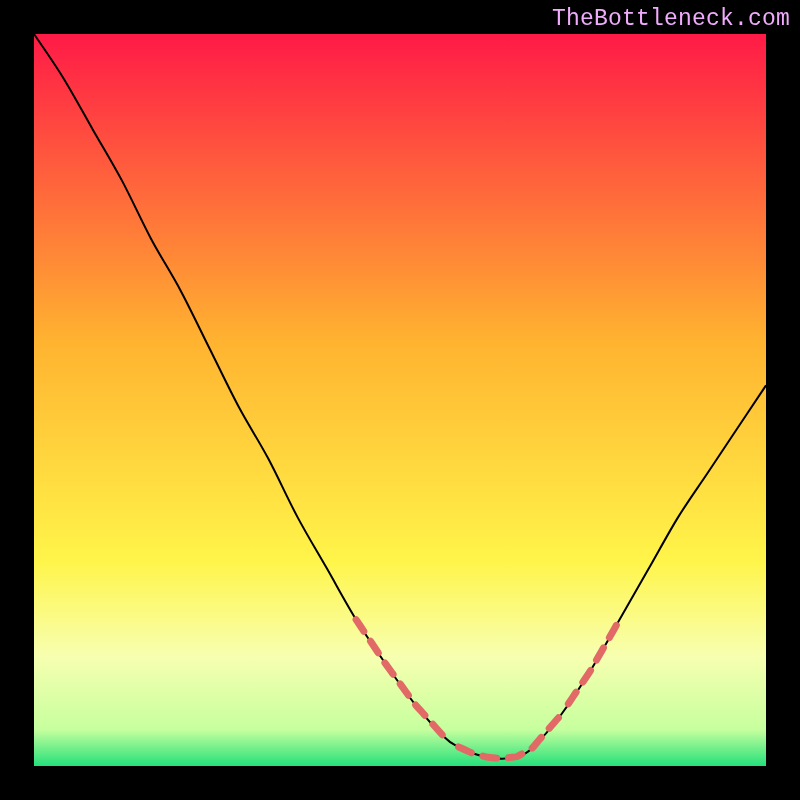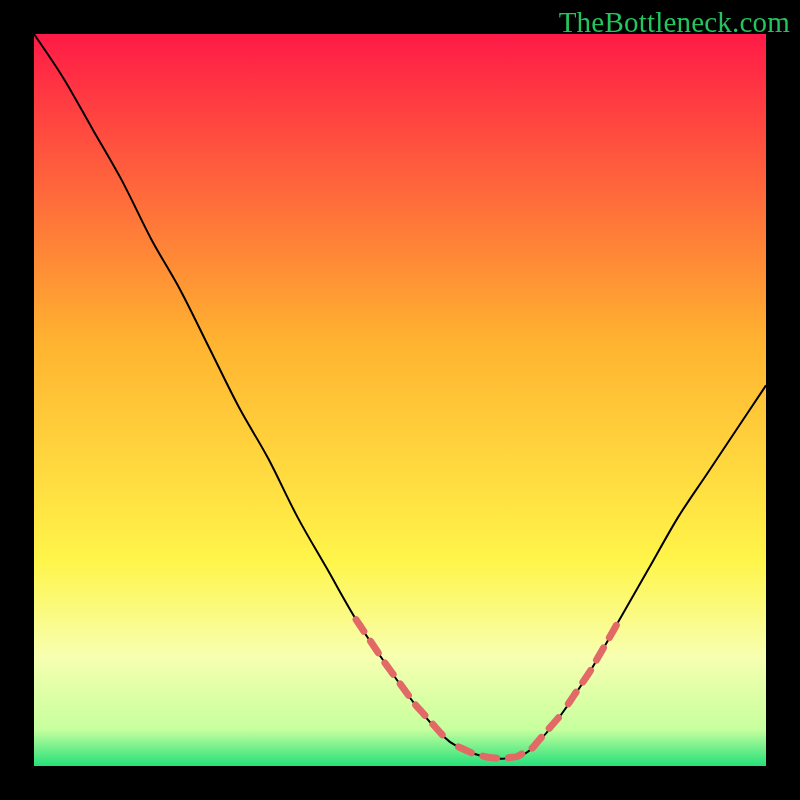--- a/index.html
+++ b/index.html
@@ -38,23 +38,23 @@
     left: 0;
     top: 0;
     width: 732px;
     height: 732px;
     overflow: visible;
   }
   .watermark {
     position: absolute;
     top: 6px;
     right: 10px;
-    font-family: Liberation Serif, serif;
-    font-size: 29px;
-    color: #22c55e;
+    font-family: Liberation Mono, monospace;
+    font-size: 23px;
+    color: #f0abfc;
     letter-spacing: 0.2px;
   }
 </style>
 </head>
 <body>
 
 <div class="frame">
 
   <div class="plot">
     <svg class="gradient" viewBox="0 0 732 732" preserveAspectRatio="none">

